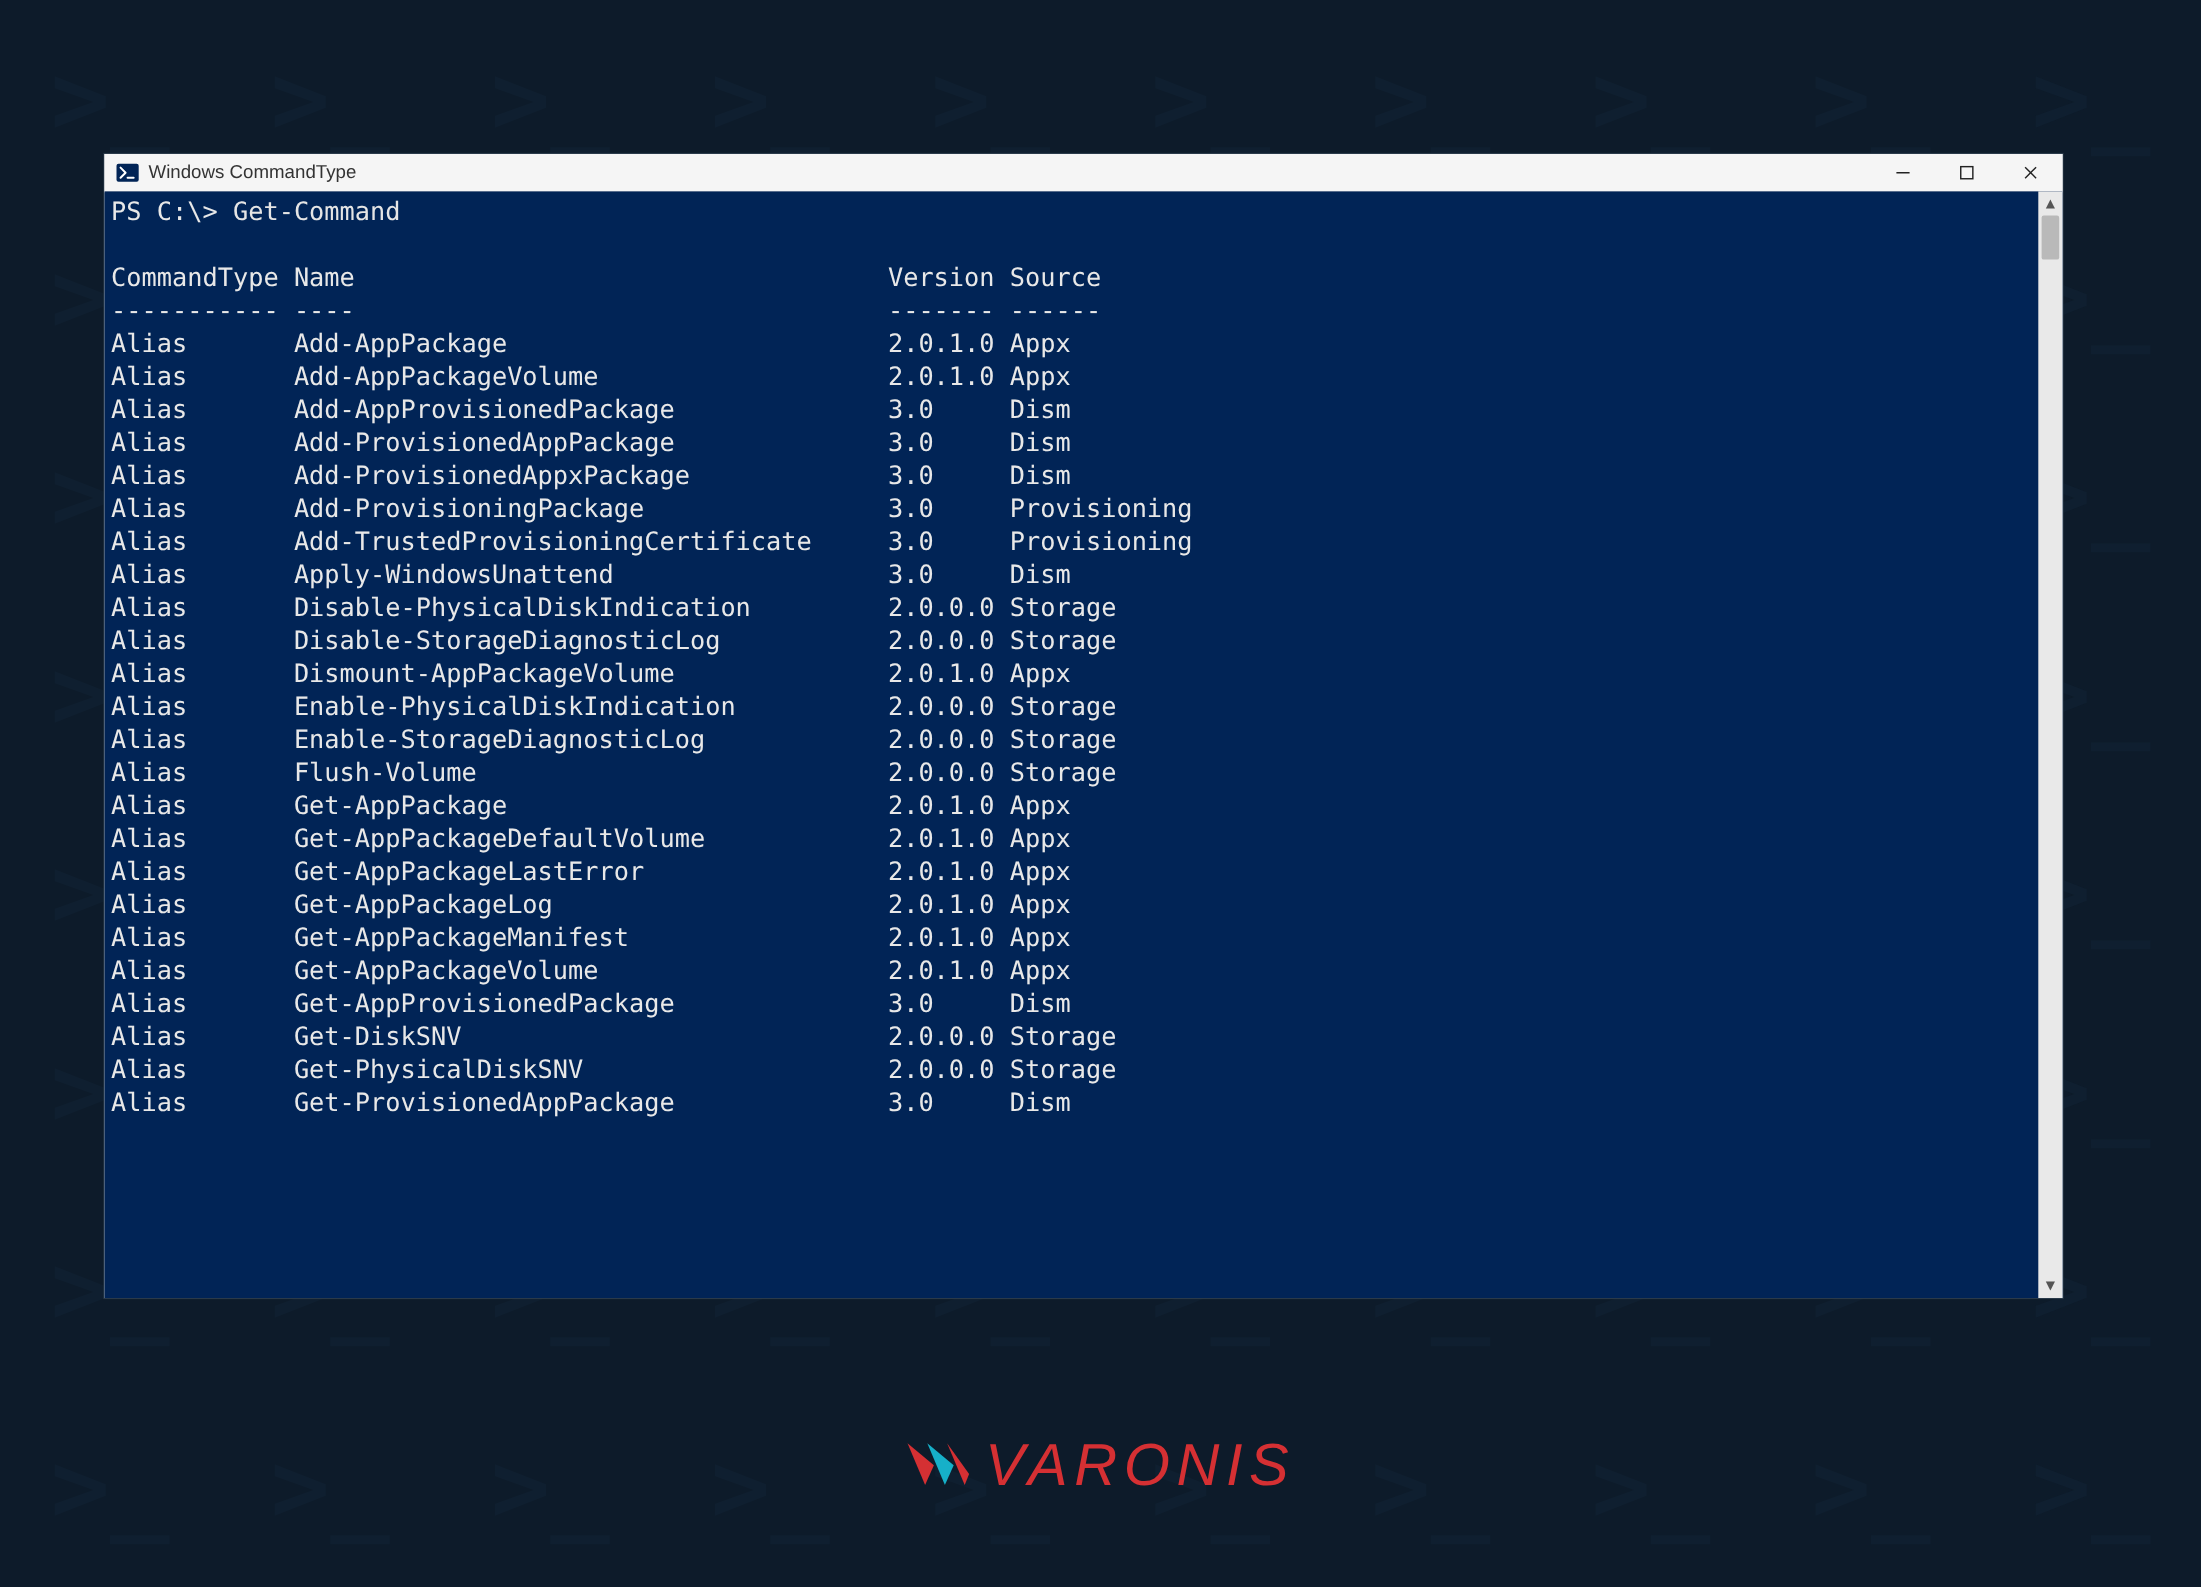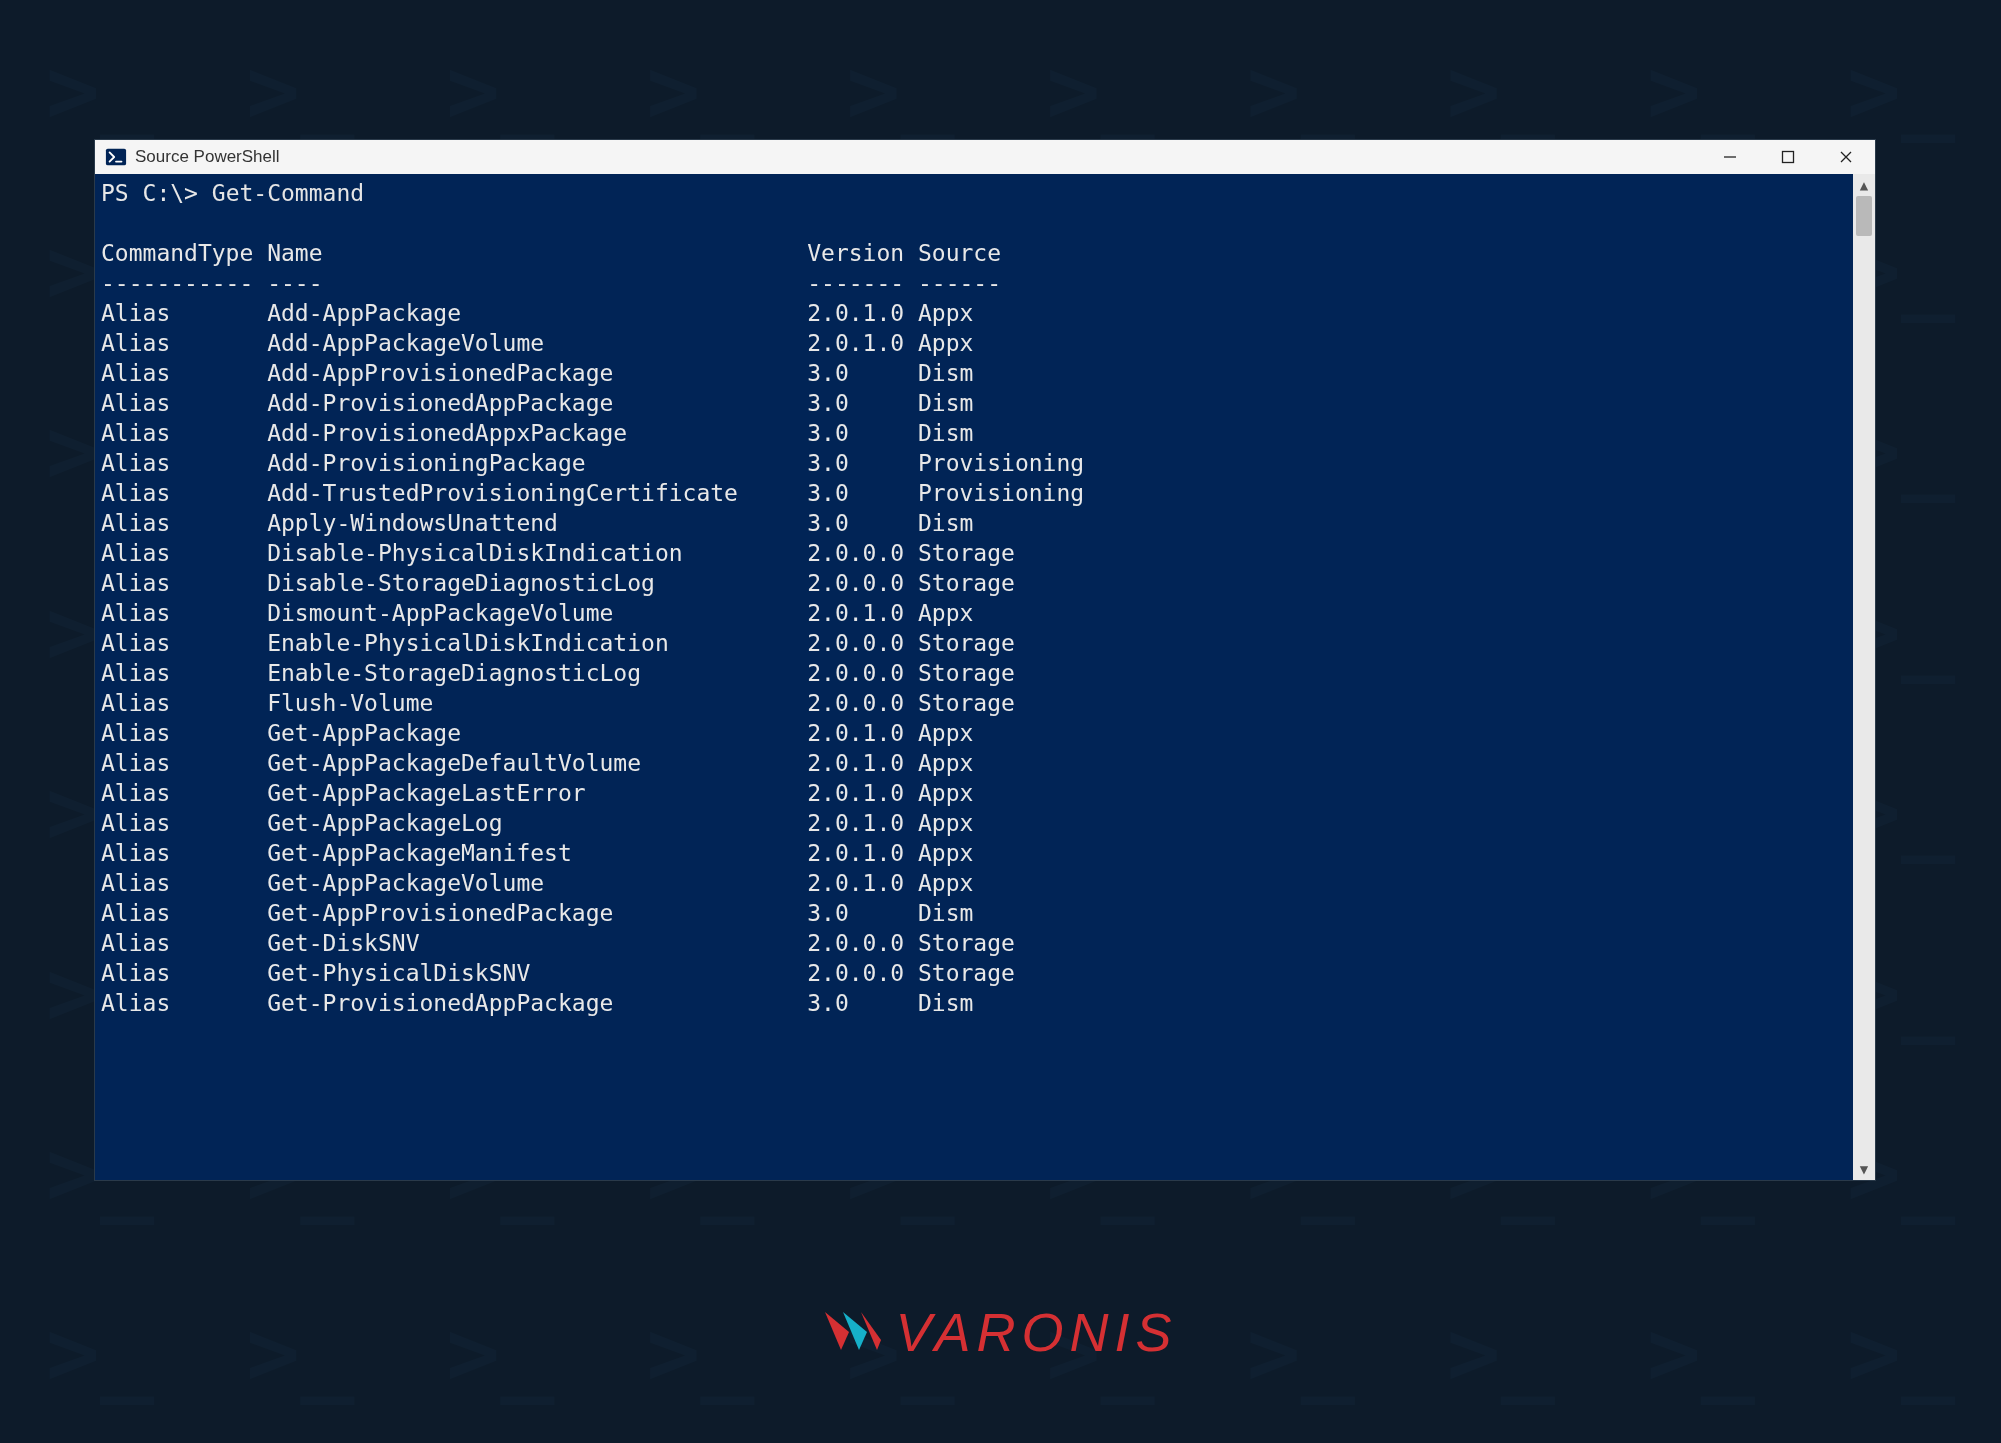--- a/index.html
+++ b/index.html
@@ -183,21 +183,21 @@
 
 <div class="window">
   <div class="titlebar">
     <span class="ps-icon">
       <svg viewBox="0 0 24 24">
           <rect x="1" y="3" width="22" height="18" rx="2" fill="#012456"></rect>
           <path d="M5 7l5 5-5 5" stroke="#fff" stroke-width="2" fill="none" stroke-linecap="round" stroke-linejoin="round"></path>
           <path d="M12 17h6" stroke="#fff" stroke-width="2" stroke-linecap="round"></path>
         </svg>
     </span>
-    <span class="title-text">Source PowerShell</span>
+    <span class="title-text">Windows CommandType</span>
     <span class="spacer"></span>
     <span class="winbtn">
       <svg viewBox="0 0 14 14">
           <path d="M1 7h12" stroke="#222" stroke-width="1.3"></path>
         </svg>
     </span>
     <span class="winbtn">
       <svg viewBox="0 0 14 14">
           <rect x="1.5" y="1.5" width="11" height="11" fill="none" stroke="#222" stroke-width="1.3"></rect>
         </svg>

